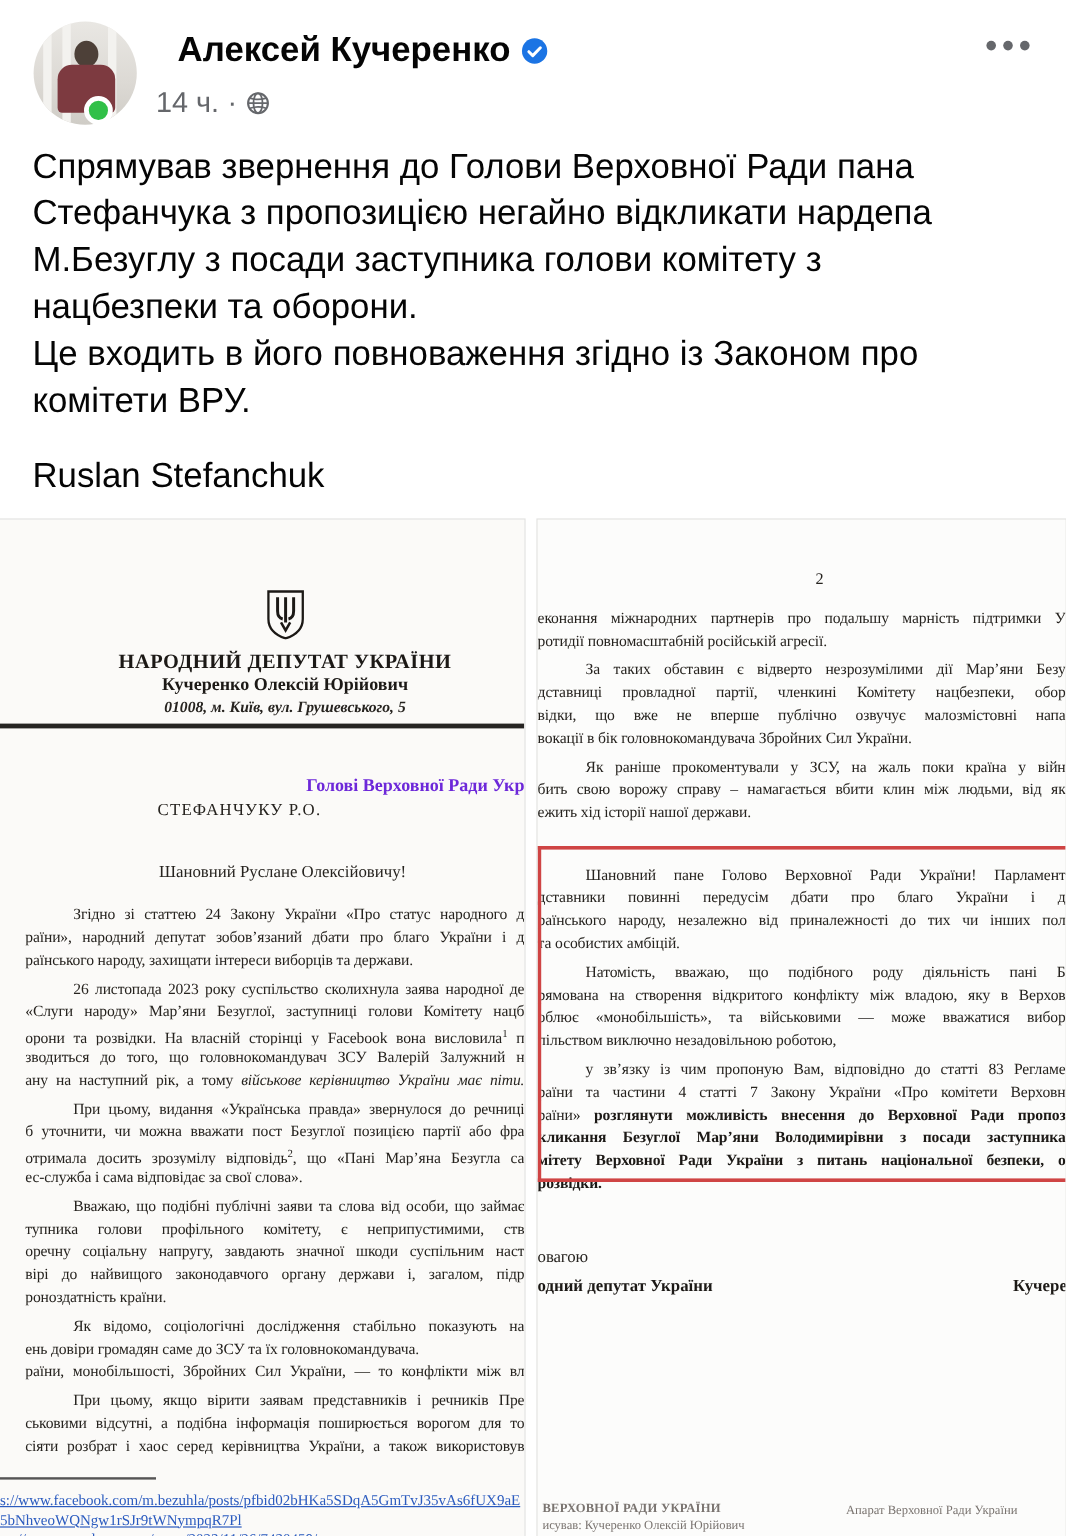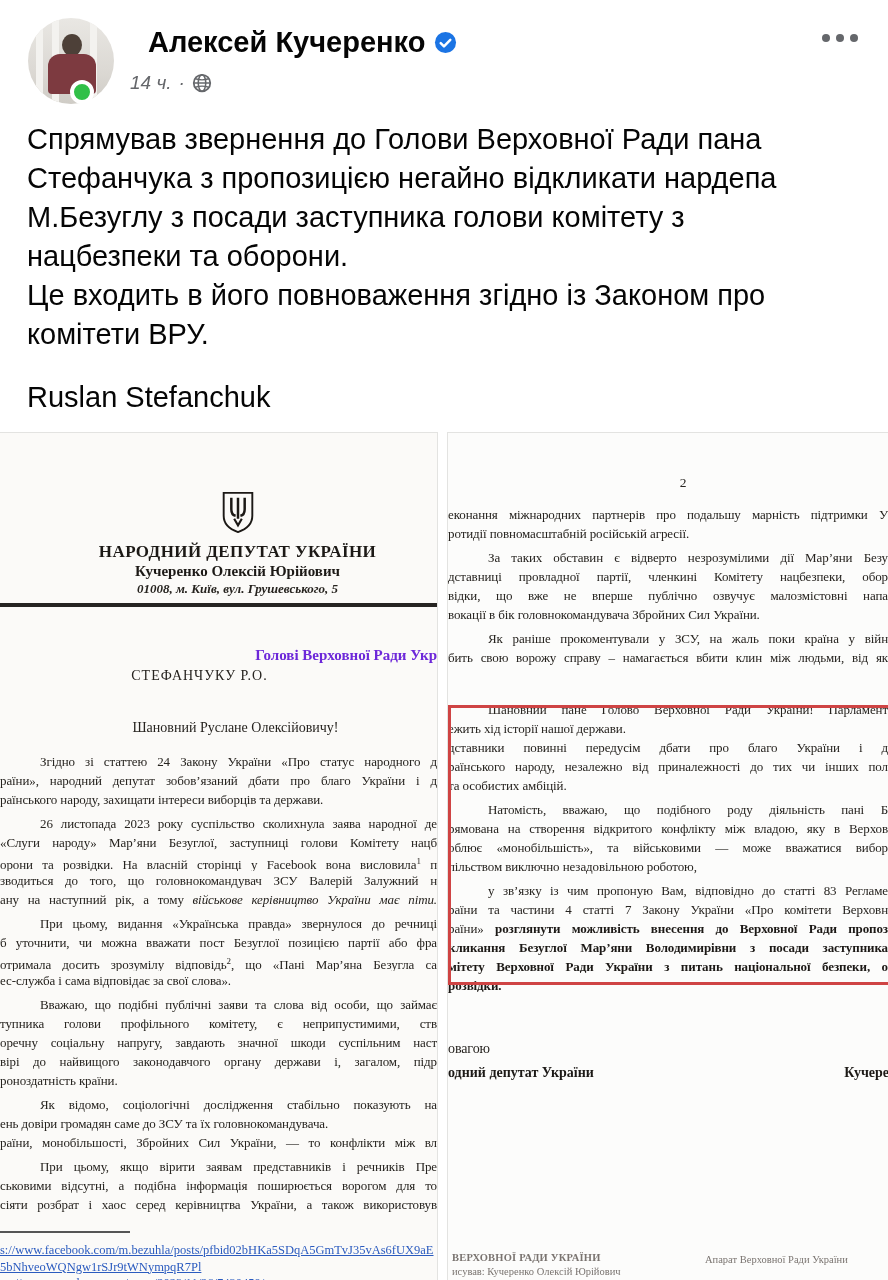--- a/index.html
+++ b/index.html
@@ -14,21 +14,21 @@
     overflow:hidden;background:linear-gradient(180deg,#e9e7e3 0%,#dcd9d4 60%,#cfccc6 100%);cursor:pointer;}
   .avatar .blind{position:absolute;top:0;width:7px;height:100%;background:#f3f2ef;}
   .avatar .head{position:absolute;left:34px;top:16px;width:20px;height:22px;border-radius:50%;background:#4d4038;}
   .avatar .body{position:absolute;left:20px;top:36px;width:48px;height:40px;border-radius:12px 12px 4px 4px;background:#7d3a40;}
   .activedot{position:absolute;left:70px;top:80px;width:24px;height:24px;border-radius:50%;
     background:var(--green);border:4px solid #fff;}
   .name-row{position:absolute;left:148px;top:26px;display:flex;align-items:center;gap:9px;}
   .author{font-size:29px;font-weight:bold;color:var(--ink);cursor:pointer;}
   .badge{width:23px;height:23px;display:inline-block;}
   .meta-row{position:absolute;left:130px;top:72px;display:flex;align-items:center;gap:7px;
-    color:var(--muted);font-size:19px;font-style:italic;}
+    color:var(--muted);font-size:24px;}
   .dots{position:absolute;right:26px;top:30px;display:flex;gap:6px;cursor:pointer;padding:4px;}
   .dots span{width:8px;height:8px;border-radius:50%;background:var(--muted);}
   
   .post-text{position:absolute;left:27px;top:120px;width:840px;font-size:29px;line-height:39px;
     color:var(--ink);white-space:pre-line;}
   .tagged{position:absolute;left:27px;top:381px;font-size:29px;color:var(--ink);cursor:pointer;}
   
   .photo{position:absolute;top:433px;height:847px;overflow:hidden;cursor:pointer;
     outline:1px solid #e3e3e1;font-family:"Liberation Serif",serif;color:var(--docink);}
   .photo-l{left:0;width:437px;background:#fbfaf8;}
@@ -44,21 +44,21 @@
   .lh{width:100%;text-align:center;transform:translateX(19px);}
   .page-l{padding-top:58px;}
   .trident{display:block;margin:0 auto;}
   .lh-title{font-size:17px;font-weight:bold;letter-spacing:.4px;margin-top:9px;color:#1c1916;}
   .lh-name{font-size:15px;font-weight:bold;margin-top:1px;color:#1c1916;}
   .lh-addr{font-size:13px;font-weight:bold;font-style:italic;margin-top:1px;}
   .divider{margin-top:6px;height:4px;background:#262422;}
   .addr1{margin-top:40px;text-align:right;font-weight:bold;font-size:15px;color:#6d28d9;}
   .addr2{margin-top:4px;text-align:center;font-size:14px;letter-spacing:1px;padding-right:38px;}
   .salut{margin-top:36px;text-align:center;transform:translateX(17px);font-size:14px;}
-  .body-l{margin-top:16px;}
+  .body-l{margin-top:16px;padding-left:21px;}
   .fnsep{margin-top:17px;margin-bottom:9px;width:130px;height:2px;background:#555;}
   .fnlink{font-size:12.5px;line-height:16.5px;color:var(--doclink);text-decoration:underline;
     word-break:break-all;font-family:"Liberation Serif",serif;}
   
   .page-r{padding-top:42px;}
   .pagenum{text-align:center;transform:translateX(15px);font-size:13.5px;}
   .body-r{margin-top:14px;}
   .redline{position:absolute;left:0;width:100%;height:3px;background:var(--red);}
   .redline.top{top:272px;}
   .redline.bottom{top:549px;}
@@ -170,22 +170,22 @@
     <div class="pagenum">2</div>
     <div class="body-r" id="right-body">
         <div class="dl j">еконання міжнародних партнерів про подальшу марність підтримки У</div>
         <div class="dl ">ротидії повномасштабній російській агресії.</div>
         <div class="dl j ind p">За таких обставин є відверто незрозумілими дії Мар’яни Безу</div>
         <div class="dl j">дставниці провладної партії, членкині Комітету нацбезпеки, обор</div>
         <div class="dl j">відки, що вже не вперше публічно озвучує малозмістовні напа</div>
         <div class="dl ">вокації в бік головнокомандувача Збройних Сил України.</div>
         <div class="dl j ind p">Як раніше прокоментували у ЗСУ, на жаль поки країна у війн</div>
         <div class="dl j">бить свою ворожу справу – намагається вбити клин між людьми, від як</div>
+        <div class="dl ">ежить хід історії нашої держави.</div>
         <div class="dl j ind p2">Шановний пане Голово Верховної Ради України! Парламент</div>
-        <div class="dl ">ежить хід історії нашої держави.</div>
         <div class="dl j">дставники повинні передусім дбати про благо України і д</div>
         <div class="dl j">раїнського народу, незалежно від приналежності до тих чи інших пол</div>
         <div class="dl ">та особистих амбіцій.</div>
         <div class="dl j ind p">Натомість, вважаю, що подібного роду діяльність пані Б</div>
         <div class="dl j">рямована на створення відкритого конфлікту між владою, яку в Верхов</div>
         <div class="dl j">облює «монобільшість», та військовими — може вважатися вибор</div>
         <div class="dl ">пільством виключно незадовільною роботою,</div>
         <div class="dl j ind p">у зв’язку із чим пропоную Вам, відповідно до статті 83 Регламе</div>
         <div class="dl j">раїни та частини 4 статті 7 Закону України «Про комітети Верховн</div>
         <div class="dl j">раїни» <b>розглянути можливість внесення до Верховної Ради пропоз</b></div>

